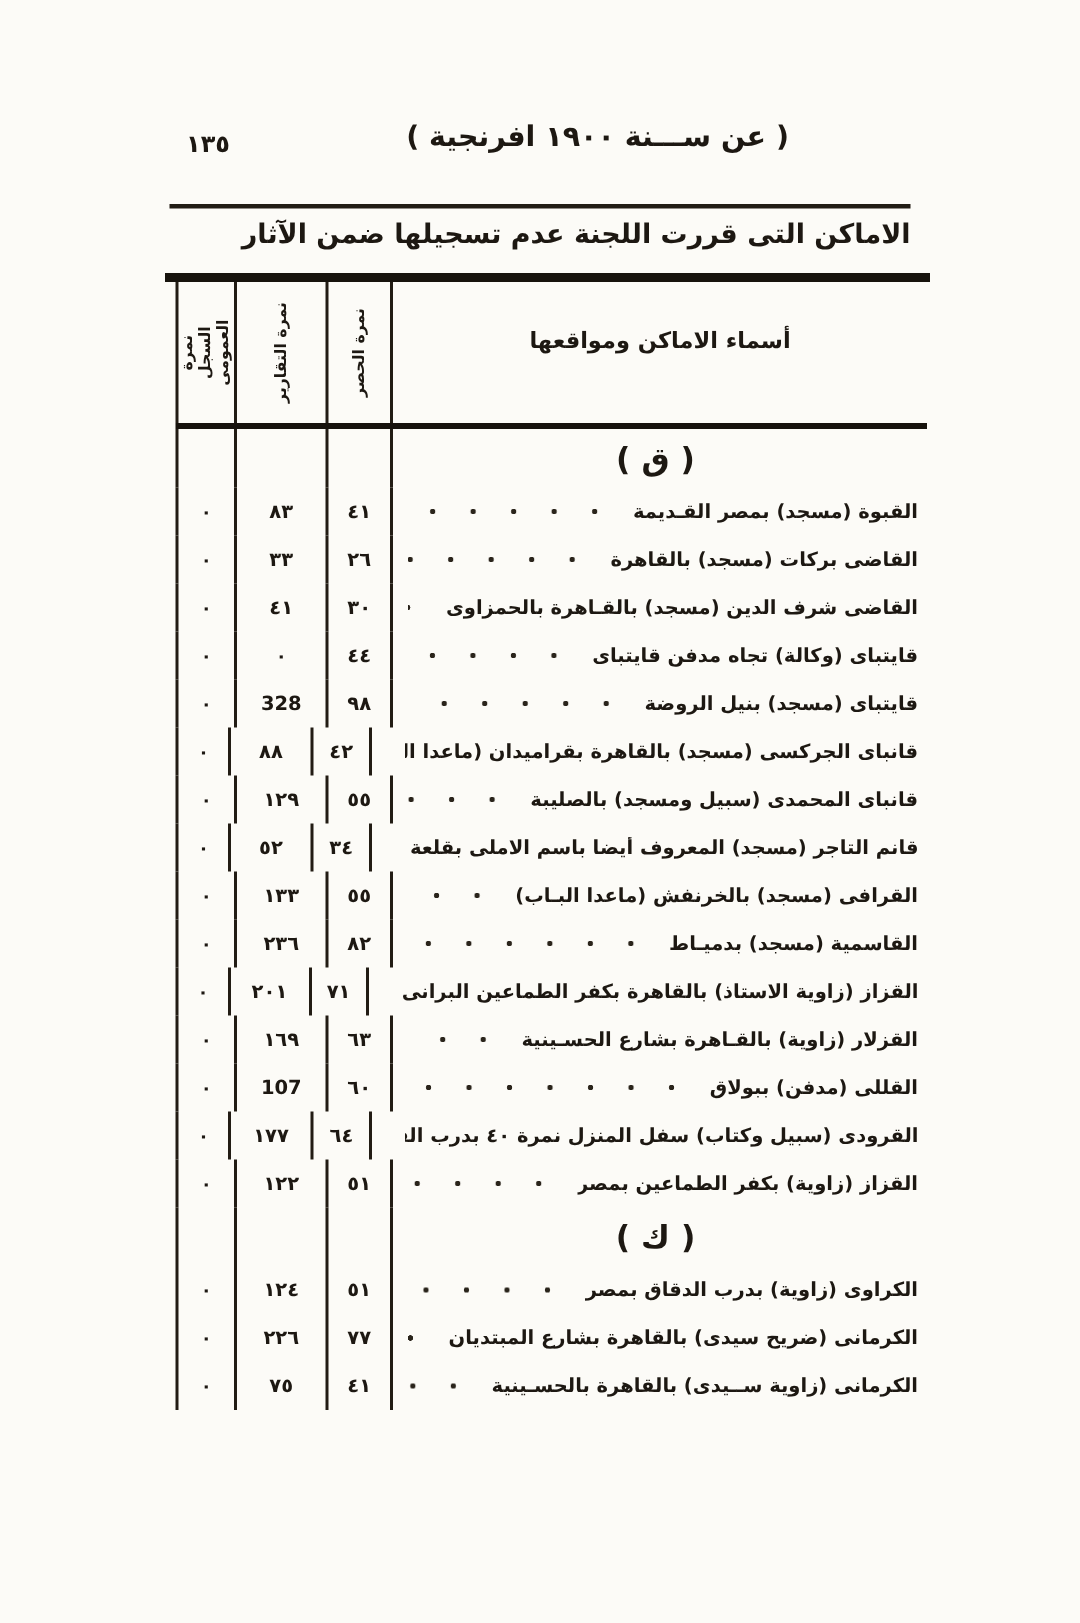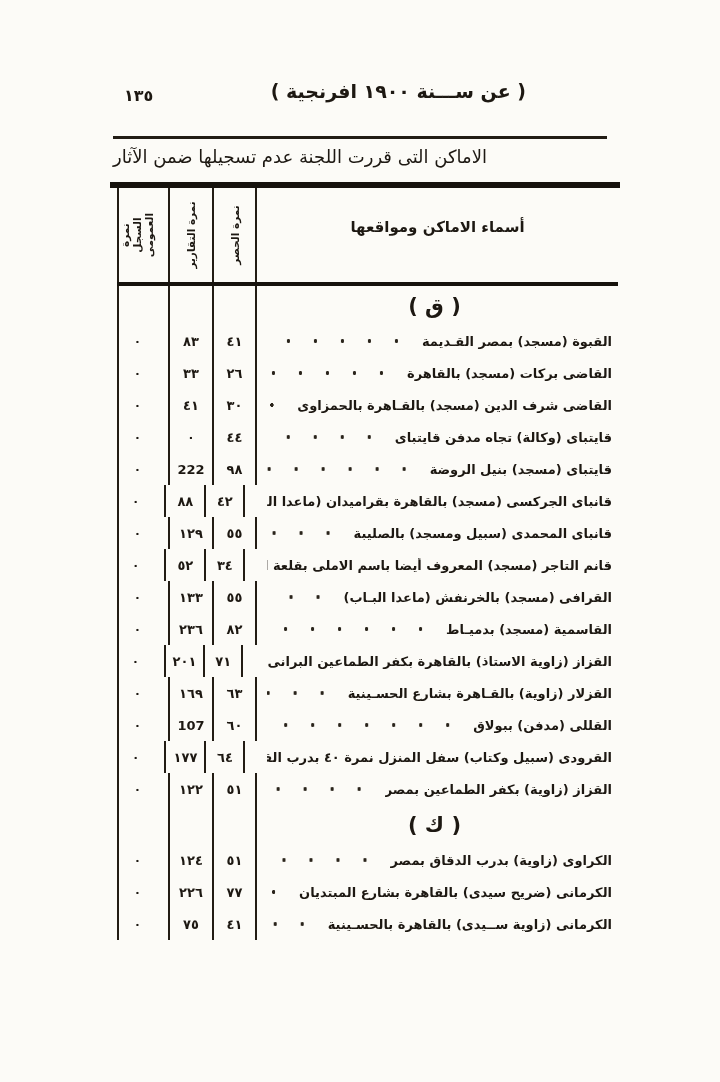--- a/index.html
+++ b/index.html
@@ -26,21 +26,21 @@
     position:absolute;left:296px;top:80px;width:230px;
     text-align:center;font-size:19px;font-weight:bold;
     white-space:nowrap;
   }
   .rule-top{
     position:absolute;left:113px;top:136px;width:494px;height:3px;
     background:#221d15;
   }
   .banner{
     position:absolute;left:113px;top:146px;width:494px;
-    text-align:left;font-size:18px;font-weight:normal;
+    text-align:right;font-size:18px;font-weight:bold;
   }
   .rule-thick{
     position:absolute;left:110px;top:182px;width:510px;height:6px;
     background:#17130d;
   }
   
   .mon-table{
     position:absolute;left:117px;top:188px;width:501px;
   }
   .t-row{display:flex;direction:rtl;align-items:stretch;}
@@ -48,21 +48,21 @@
   .name-cell{
     flex:1 1 auto;min-width:0;overflow:hidden;
     display:flex;direction:rtl;align-items:center;
     padding-right:6px;
   }
   .num-cell{
     display:flex;align-items:center;justify-content:center;
     font-weight:bold;font-size:13px;
   }
   .w-hasr{width:43px;}
-  .w-taq{width:44px;margin-left:12px;}
+  .w-taq{width:61px;}
   .w-sij{width:39px;}
   
   .t-head{height:94px;border-bottom:4px solid #17130d;}
   .t-head .name-cell{justify-content:center;padding:10px;}
   .names-header{
     font-size:15px;font-weight:bold;white-space:nowrap;
     transform:translateY(-8px);
   }
   .vcell{position:relative;}
   .vlabel{
@@ -208,21 +208,21 @@
         </div>
         <div class="t-row b-row">
           <div class="cell name-cell">
             <span class="place-name">قايتباى (مسجد) بنيل الروضة</span>
             <span class="leader"></span>
           </div>
           <div class="cell num-cell w-hasr">
             <span>٩٨</span>
           </div>
           <div class="cell num-cell w-taq">
-            <span>222</span>
+            <span>328</span>
           </div>
           <div class="cell num-cell w-sij">
             <span class="nil-dot">٠</span>
           </div>
         </div>
         <div class="t-row b-row">
           <div class="cell name-cell">
             <span class="place-name">قانباى الجركسى (مسجد) بالقاهرة بقراميدان (ماعدا المنارة)</span>
             <span class="leader"></span>
           </div>

